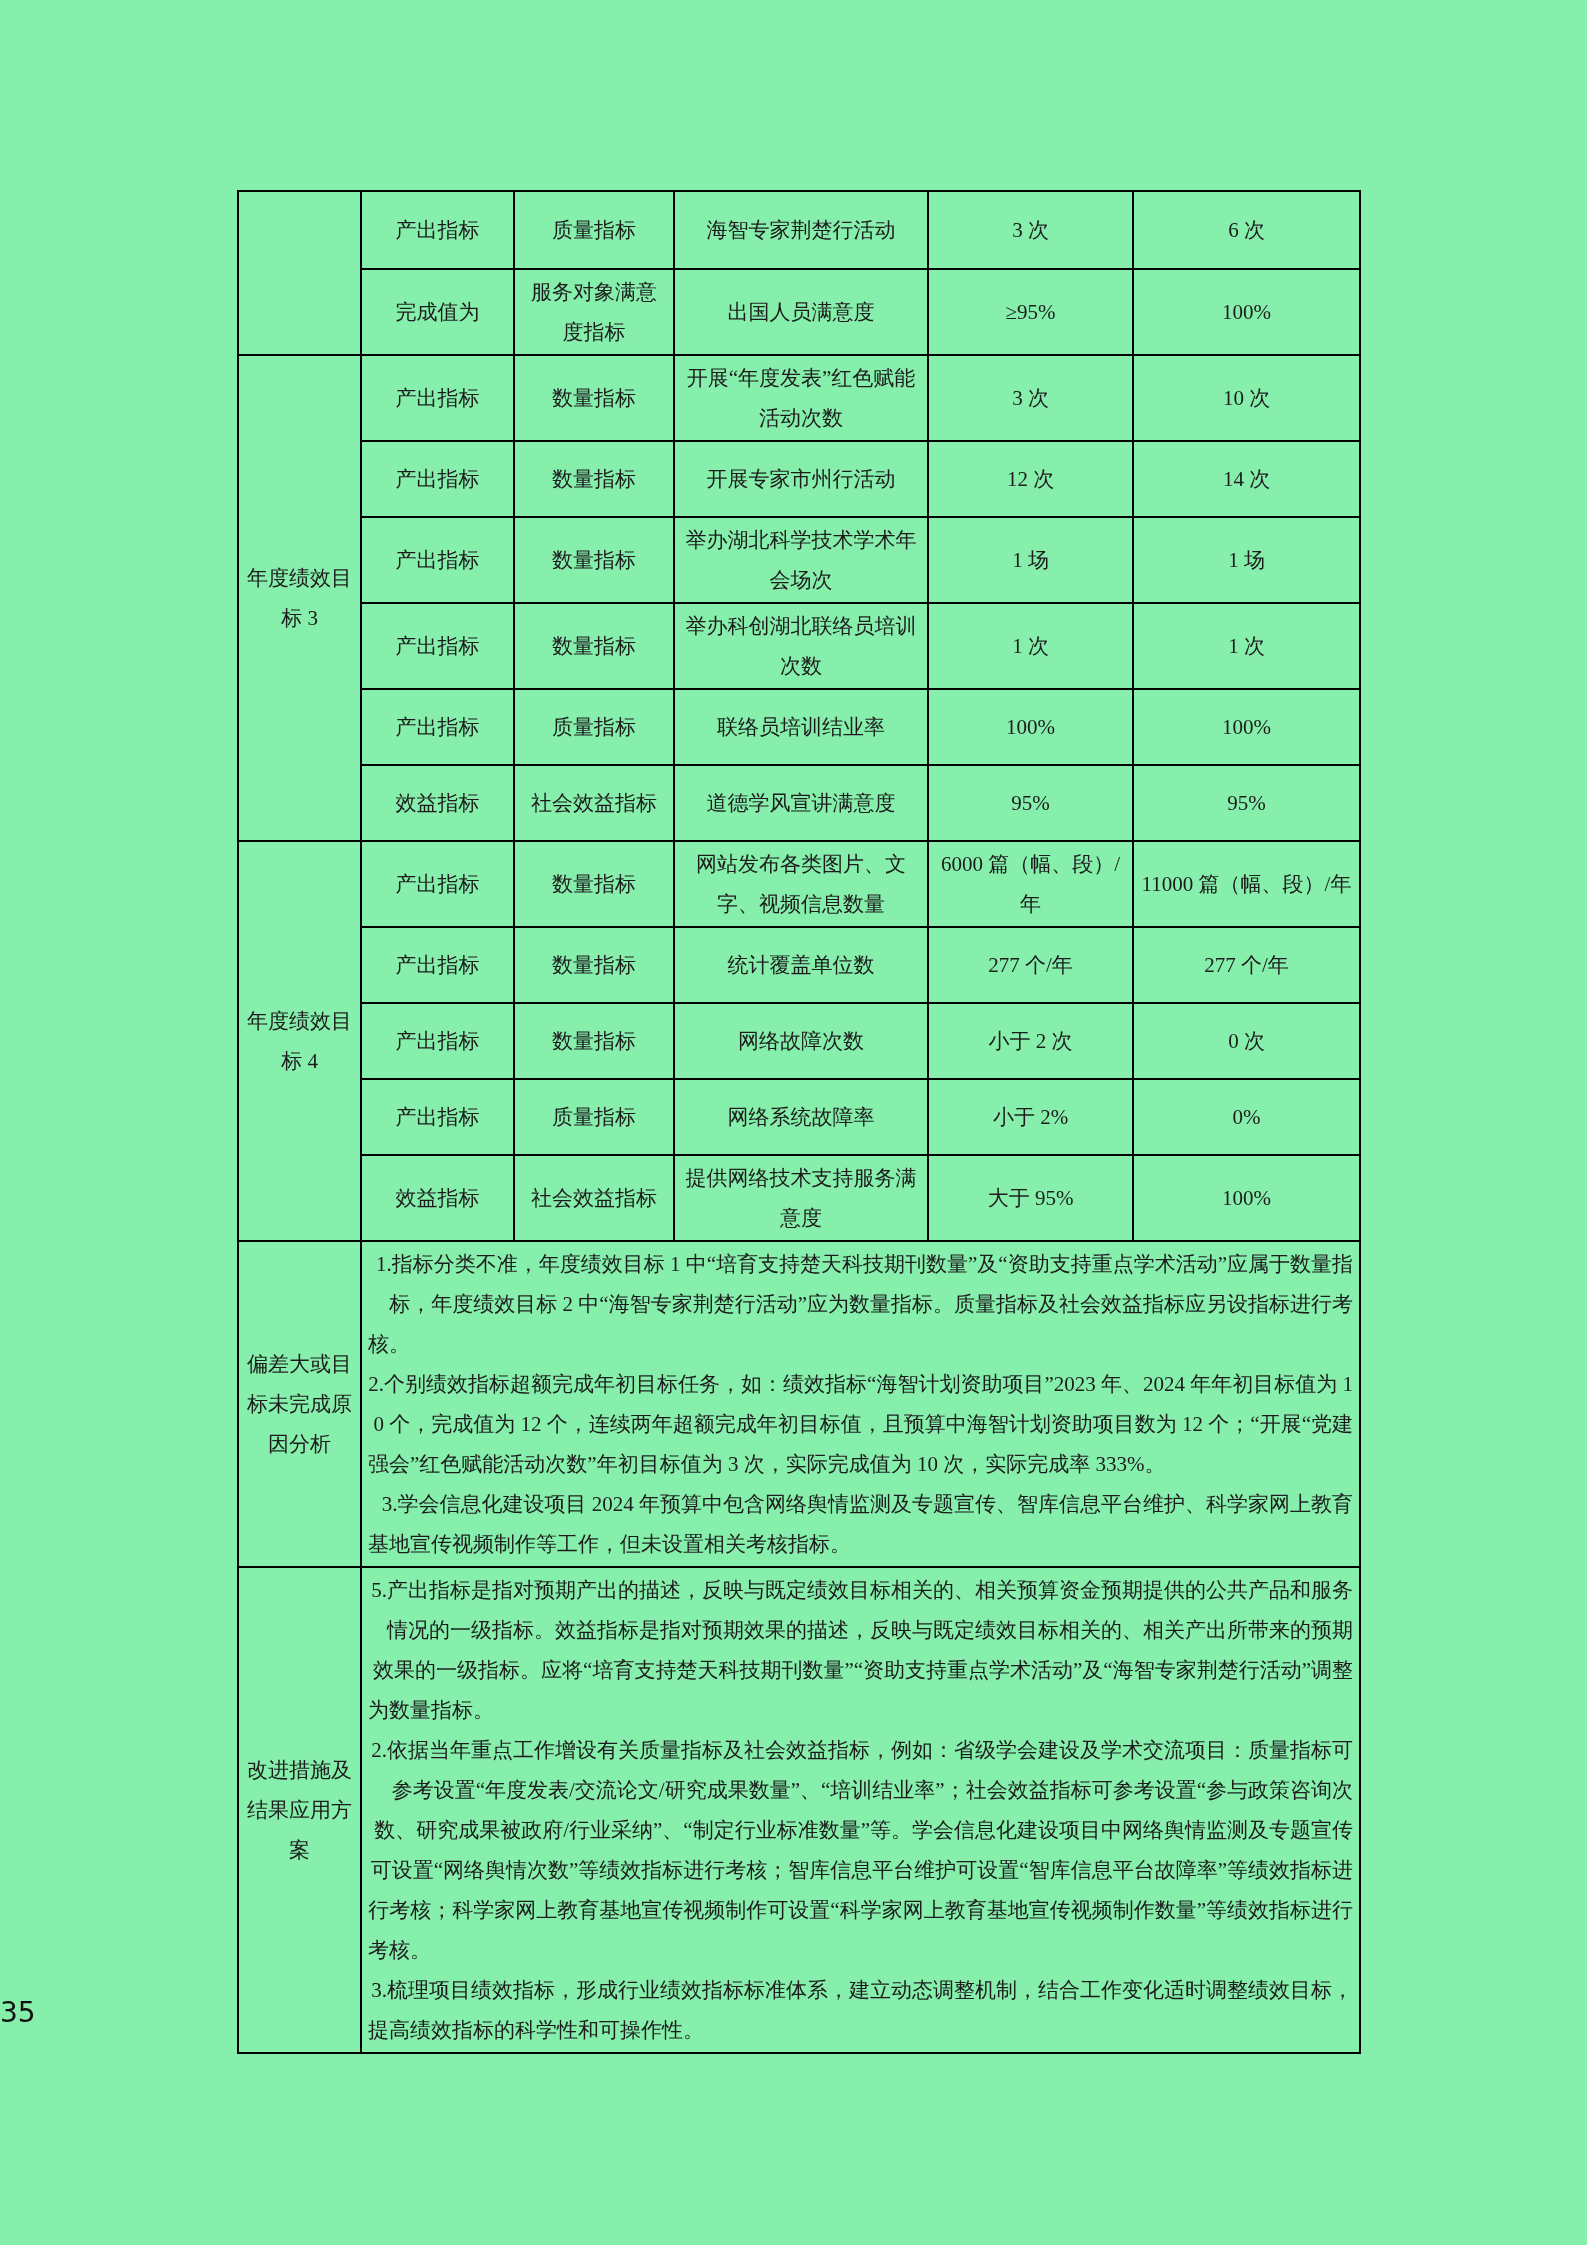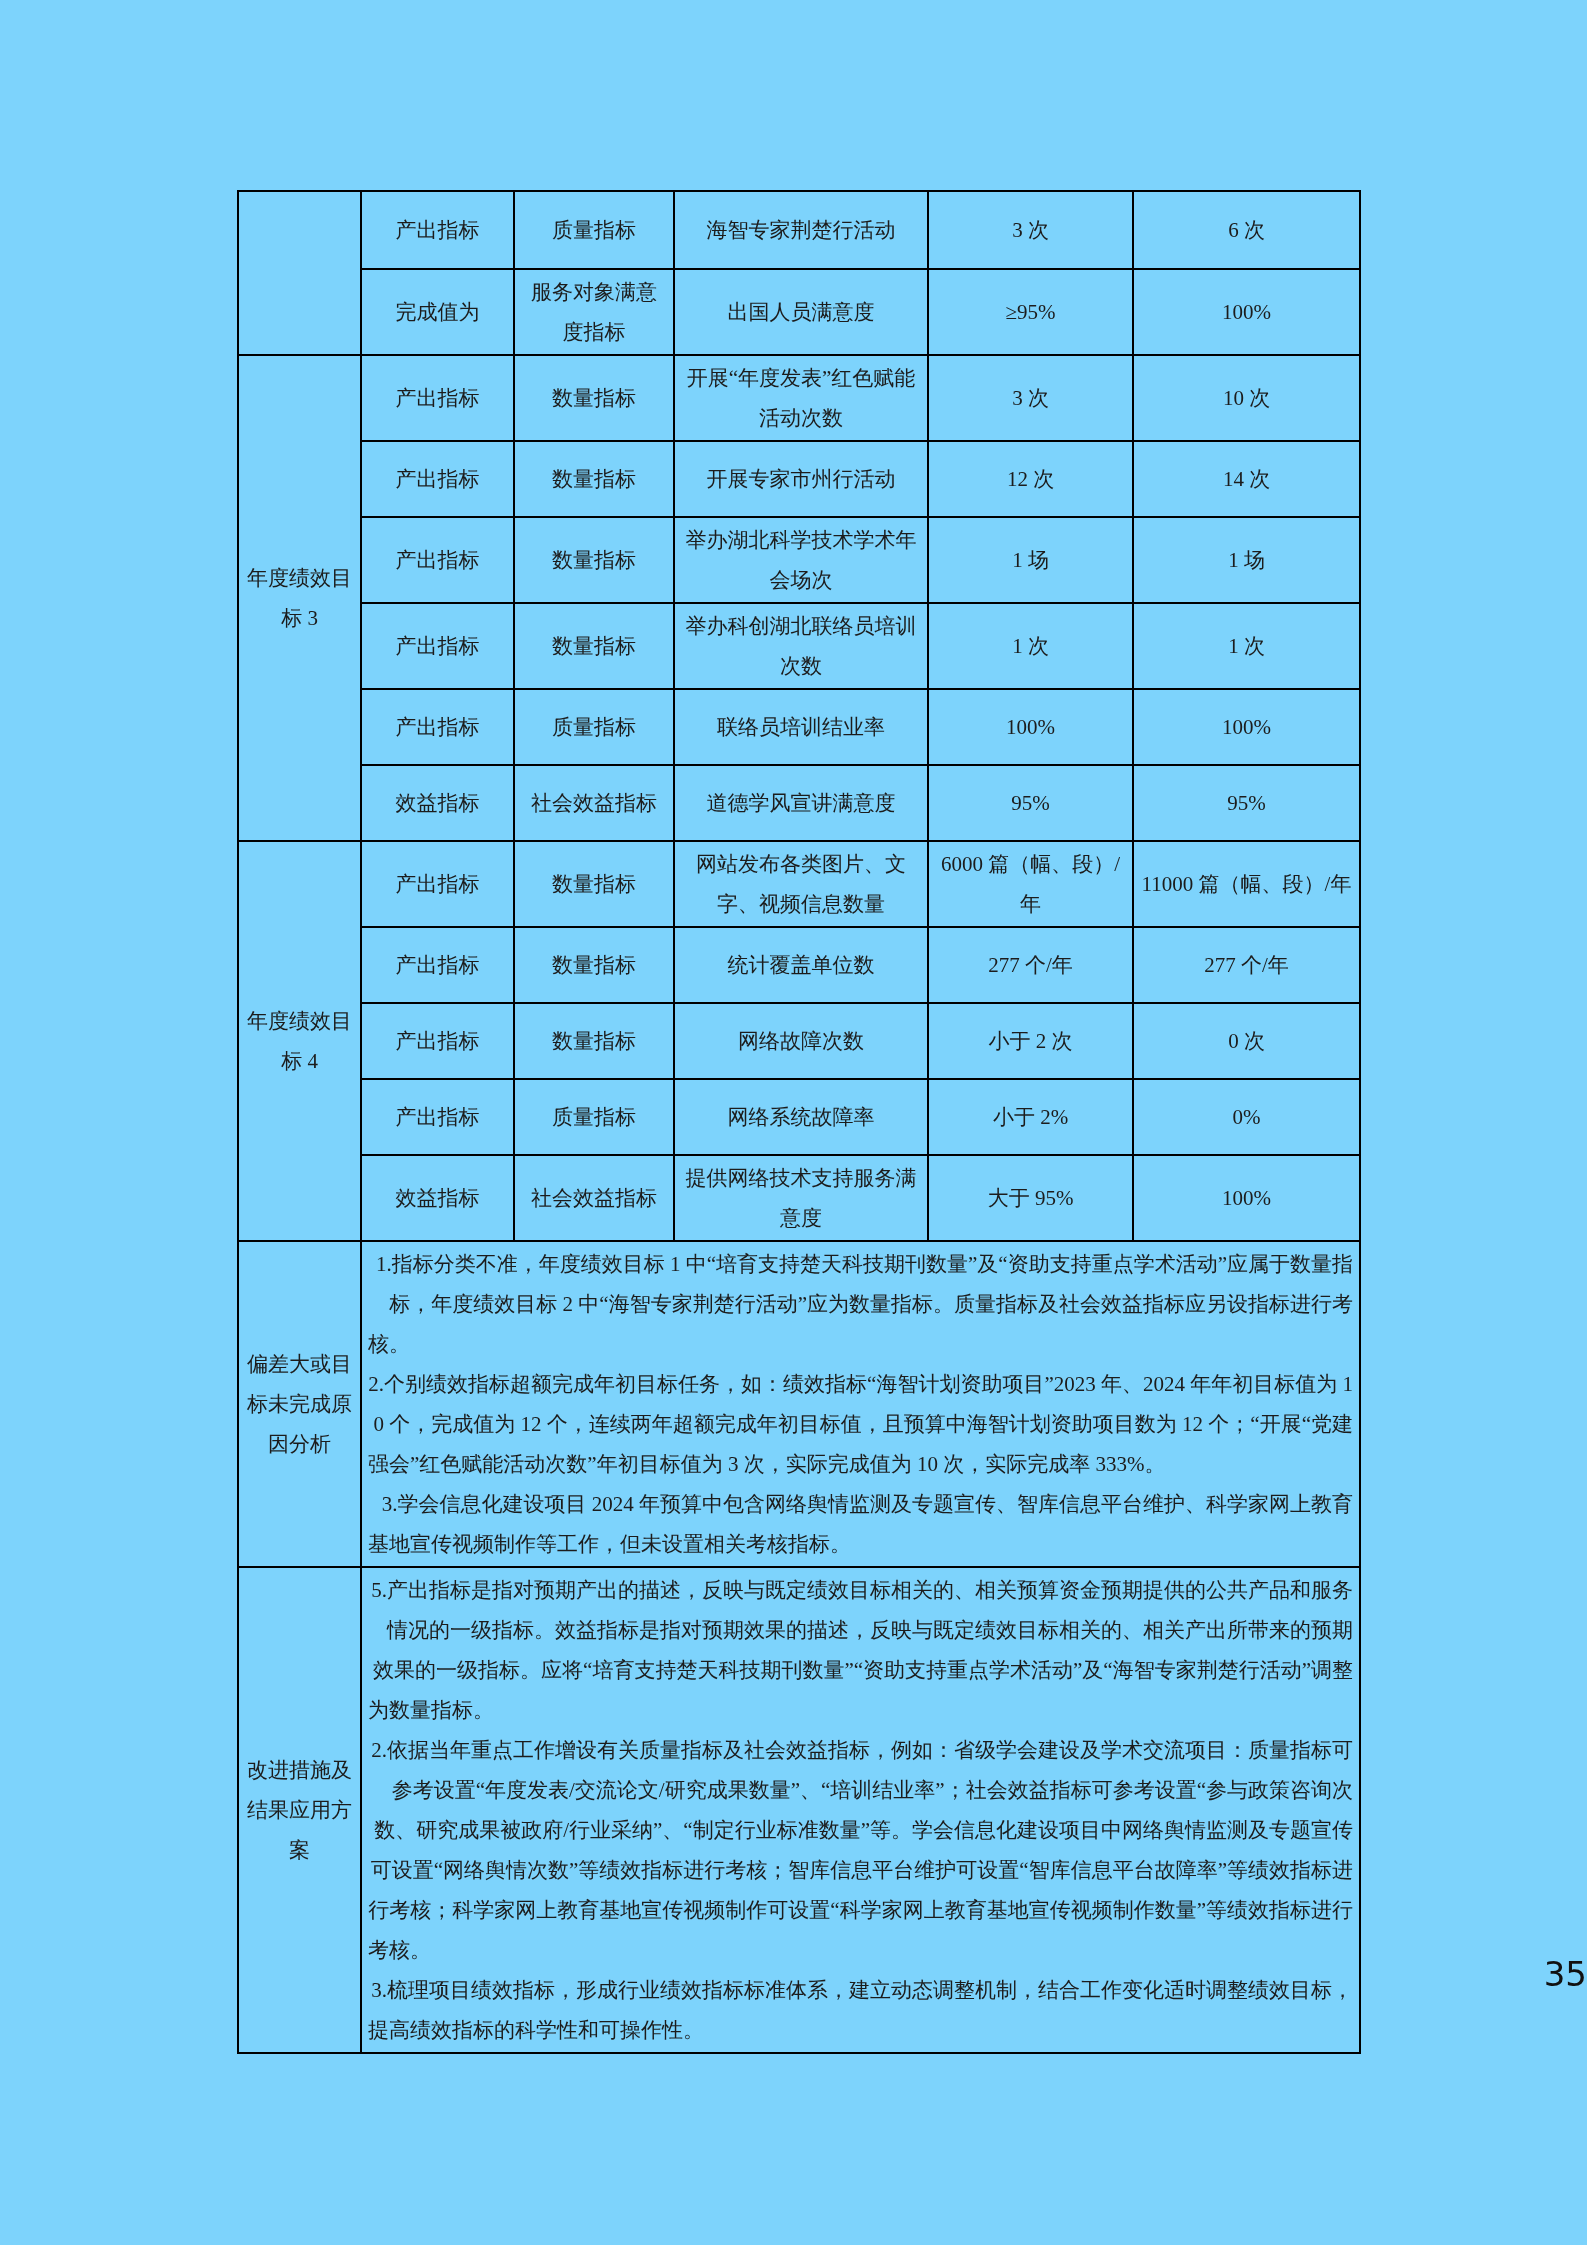--- a/index.html
+++ b/index.html
@@ -1,20 +1,20 @@
 <!DOCTYPE html>
 <html lang="zh"><head>
 <meta charset="utf-8">
 <style>
   html,body{margin:0;padding:0;background:#888;}
   .page{
     position:relative;
     width:1587px;height:2245px;
     margin:0 auto;
-    background:#7dd3fc;
+    background:#86efac;
     font-family:"Liberation Serif","DejaVu Serif",serif;
     color:#1c1c1c;
     overflow:hidden;
   }
   table.perf{
     position:absolute;
     left:237px;top:190px;
     border-collapse:collapse;
     table-layout:fixed;
     width:1122px;
@@ -38,24 +38,24 @@
     text-align-last:left;
     vertical-align:middle;
     padding:14px 14px;
     line-height:45px;
     word-break:break-all;
   }
   td.atext p{margin:0;text-align:right;}
   .page-number{
     position:absolute;
     left:0;right:0;
-    top:1954px;
-    text-align:right;
+    top:1996px;
+    text-align:left;
     font-family:"DejaVu Sans","Liberation Sans",sans-serif;
-    font-size:34px;
+    font-size:28px;
     color:#111;
   }
 </style>
 </head>
 <body>
 
 <div class="page">
   <table class="perf">
     <colgroup>
       <col style="width:123px">

